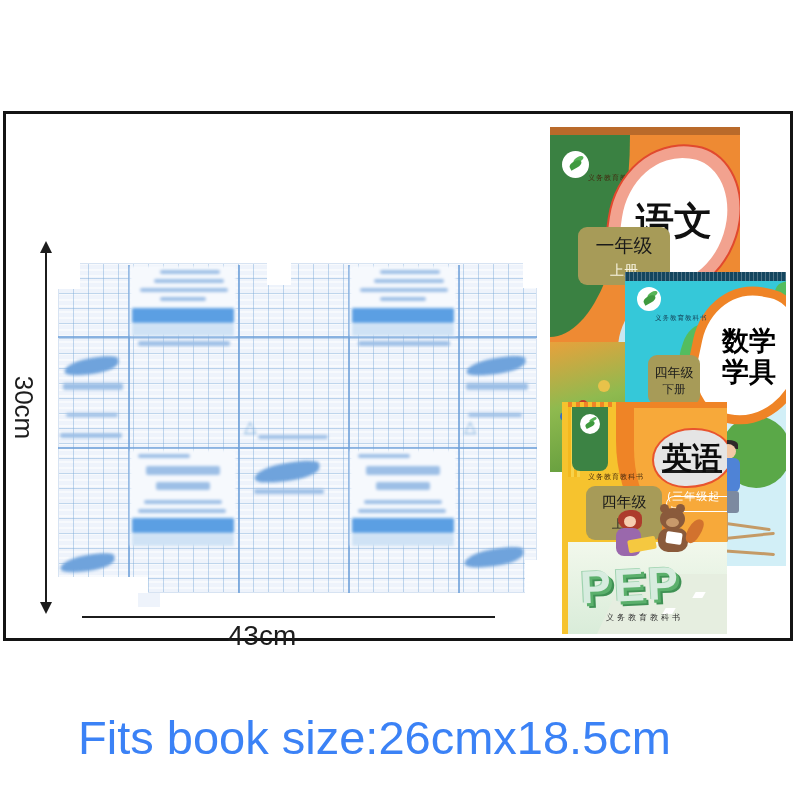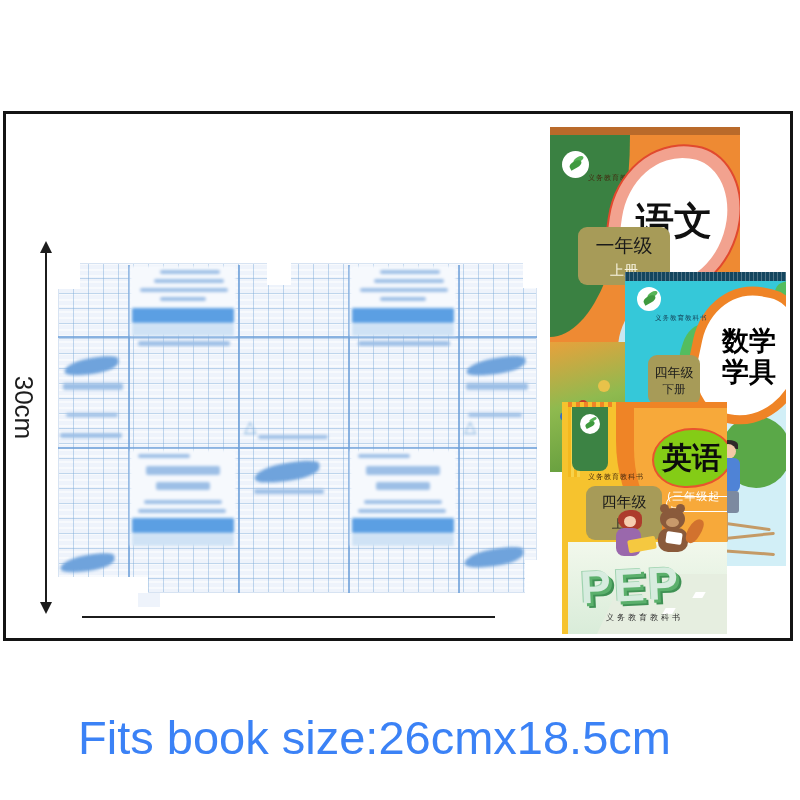--- a/index.html
+++ b/index.html
@@ -94,22 +94,22 @@
 
   
   .book3{left:562px;top:402px;width:165px;height:232px;background:#f6c32e;z-index:4;}
   .b3-strip{position:absolute;left:6px;top:0;width:159px;height:5px;
     background:repeating-linear-gradient(90deg,#f08426 0 4px,#f6c32e 4px 8px);}
   .b3-stripes{position:absolute;left:6px;top:5px;width:12px;height:70px;
     background:repeating-linear-gradient(90deg,#f3b81f 0 3px,#f8d24a 3px 6px);}
   .b3-green{position:absolute;left:10px;top:5px;width:36px;height:64px;background:#3c8344;border-radius:0 0 8px 8px;}
   .b3-orange{position:absolute;left:54px;top:0;width:111px;height:154px;background:#ef8426;border-radius:0 0 0 75%;}
   .b3-orange-in{position:absolute;left:72px;top:6px;width:93px;height:134px;background:#f7a93a;border-radius:0 0 0 70%;}
-  .b3-white{position:absolute;left:90px;top:26px;width:80px;height:60px;background:#84cc16;border:2px solid #e8542e;box-sizing:border-box;
-    border-radius:52% 48% 58% 42%/55% 45% 52% 48%;display:flex;align-items:center;justify-content:center;}
+  .b3-white{position:absolute;left:90px;top:26px;width:80px;height:60px;background:#e5e5e5;border:2px solid #e8542e;box-sizing:border-box;
+    border-radius:52% 48% 58% 42%/55% 45% 52% 48%;display:flex;align-items:center;justify-content:center;text-decoration:underline;}
   .b3-title{font-family:"DejaVu Serif",serif;font-weight:bold;font-size:30px;color:#0c0c0c;}
   .b3-pill{position:absolute;left:104px;top:94px;width:70px;height:16px;border:1px solid #fff;border-radius:9px;box-sizing:border-box;
     display:flex;align-items:center;justify-content:center;font-size:11px;color:#fff;letter-spacing:1px;}
   .b3-khaki{left:24px;top:84px;width:76px;height:54px;}
   .b3-grade{font-size:15px;color:#1a1a1a;}
   .b3-vol{font-size:12px;color:#222;margin-top:4px;}
   .b3-illu{position:absolute;left:6px;top:140px;width:159px;height:92px;background:linear-gradient(#f2f8ec,#d9ecd9);}
   .road{position:absolute;right:0;bottom:0;width:130px;height:60px;background:#e6eee0;transform:skewX(-25deg);transform-origin:bottom right;}
   .diamond{position:absolute;width:10px;height:6px;background:#fff;transform:rotate(0deg) skewX(-30deg);}
   .pep{position:absolute;left:12px;top:16px;font-size:46px;font-weight:bold;letter-spacing:3px;color:#d7ecdf;
@@ -213,20 +213,21 @@
 
     <div class="notch" style="left:0;top:0;width:22px;height:26px;"></div>
     <div class="notch" style="left:209px;top:0;width:24px;height:22px;"></div>
     <div class="notch" style="left:465px;top:0;width:14px;height:25px;"></div>
     <div class="notch" style="left:467px;top:297px;width:12px;height:33px;"></div>
     <div class="notch" style="left:0;top:314px;width:90px;height:16px;"></div>
   </div>
   <div class="abs" style="left:138px;top:593px;width:22px;height:14px;background:#eef3fb;"></div>
 
   <div class="abs h-line"></div>
+  <div class="abs dim-w">43cm</div>
 
   <div class="abs book book1">
     <div class="b1-strip"></div>
     <div class="b1-green"></div>
     <div class="b1-water">
       <div class="fish-tail"></div>
       <div class="fish-body"></div>
       <div class="fish-eye"></div>
     </div>
     <div class="b1-field">

